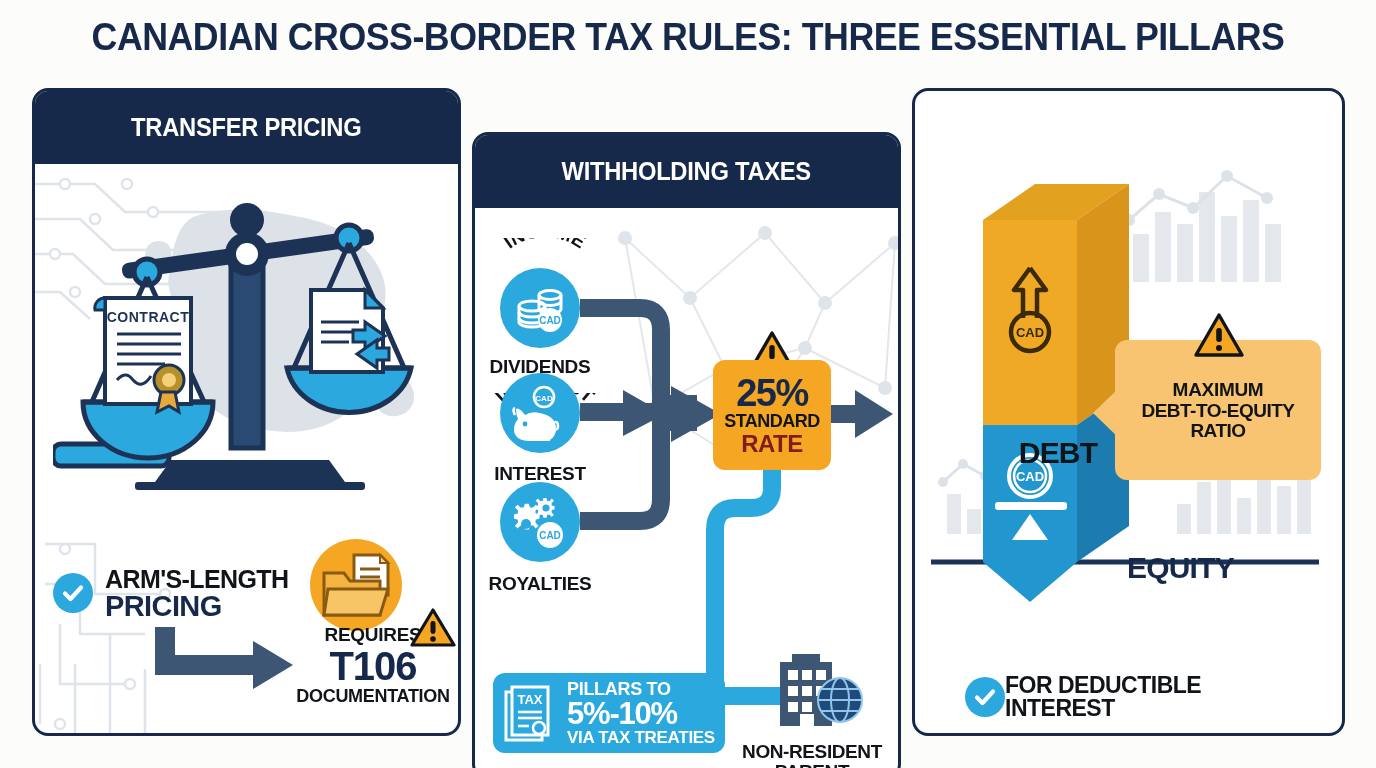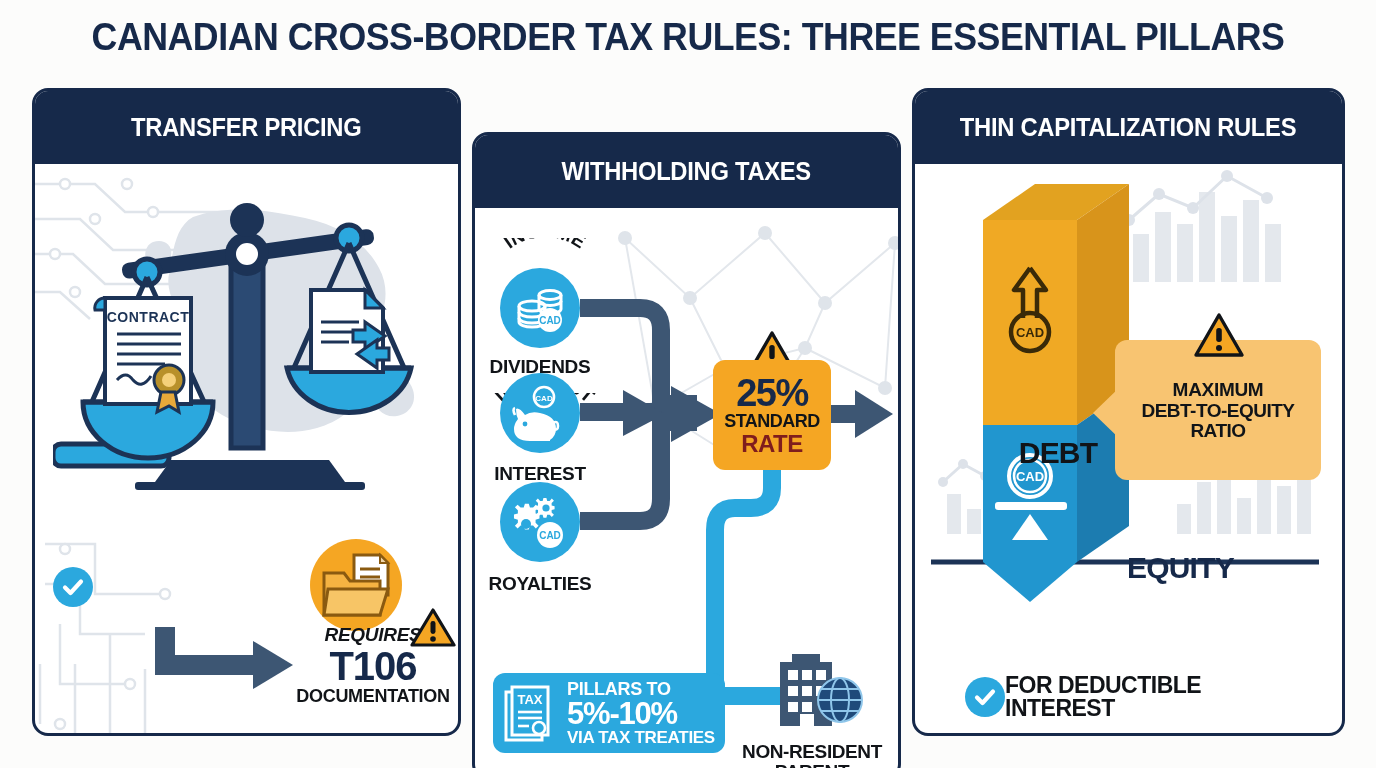--- a/index.html
+++ b/index.html
@@ -62,21 +62,21 @@
   #p1-arm {
     position: absolute; left: 18px; top: 48px; display: flex; align-items: center; gap: 12px;
   }
   #p1-arm .txt { line-height: 0.98; }
   #p1-arm .t1 { font-size: 25px; font-weight: 700; color: #111418; letter-spacing: -0.6px; }
   #p1-arm .t2 { font-size: 29px; font-weight: 700; color: #16294a; letter-spacing: -0.6px; }
   #p1-folder { position: absolute; left: 275px; top: 20px; }
   #p1-requires {
     position: absolute; left: 258px; top: 105px; width: 160px; text-align: center;
   }
-  #p1-requires .r1 { font-size: 19px; font-weight: 700; color: #111418; letter-spacing: -0.3px; font-style: italic; }
+  #p1-requires .r1 { font-size: 19px; font-weight: 700; color: #111418; letter-spacing: -0.3px; }
   #p1-requires .r2 { font-size: 40px; font-weight: 700; color: #16294a; letter-spacing: -1px; line-height: 1; }
   #p1-requires .r3 { font-size: 18px; font-weight: 700; color: #111418; letter-spacing: -0.3px; }
   #p1-warn { position: absolute; left: 375px; top: 88px; }
 
   
   .flow-icon {
     position: absolute; width: 80px; height: 80px; border-radius: 50%;
     background: #2ba8de; display: flex; align-items: center; justify-content: center;
   }
   .flow-sub {
@@ -241,20 +241,24 @@
       </div>
 
       <div id="p1-bottom">
 
         <div id="p1-arm">
           <div class="check-circle">
             <svg viewBox="0 0 24 24">
                 <path d="M4 12.5 L9.5 18 L20 6.5" stroke="#ffffff" stroke-width="4.2" fill="none" stroke-linecap="round" stroke-linejoin="round"></path>
               </svg>
           </div>
+          <div class="txt">
+            <div class="t1">ARM'S-LENGTH</div>
+            <div class="t2">PRICING</div>
+          </div>
         </div>
 
         <svg style="position:absolute;left:118px;top:100px" width="150" height="75">
           <path d="M12,8 L12,46 L108,46" stroke="#3d5673" stroke-width="20" fill="none" stroke-linejoin="miter"></path>
           <path d="M100,22 L140,46 L100,70 Z" fill="#3d5673"></path>
         </svg>
 
         <div id="p1-folder">
           <svg width="92" height="92" viewBox="0 0 92 92">
             <circle cx="46" cy="46" r="46" fill="#f5a623"></circle>
@@ -459,23 +463,20 @@
         </svg>
         <div class="ptxt">
           <div>NON-RESIDENT</div>
           <div>PARENT</div>
         </div>
       </div>
     </div>
   </div>
 
   <div class="panel" id="panel-3">
-    <div class="panel-header">
-      <span>THIN CAPITALIZATION RULES</span>
-    </div>
     <div class="panel-body">
 
       <svg class="bg-tex" width="433" height="575">
         <g fill="#e4e8ed">
           <rect x="218" y="70" width="16" height="48"></rect>
             <rect x="240" y="48" width="16" height="70"></rect>
           <rect x="262" y="60" width="16" height="58"></rect>
             <rect x="284" y="28" width="16" height="90"></rect>
           <rect x="306" y="52" width="16" height="66"></rect>
             <rect x="328" y="36" width="16" height="82"></rect>

